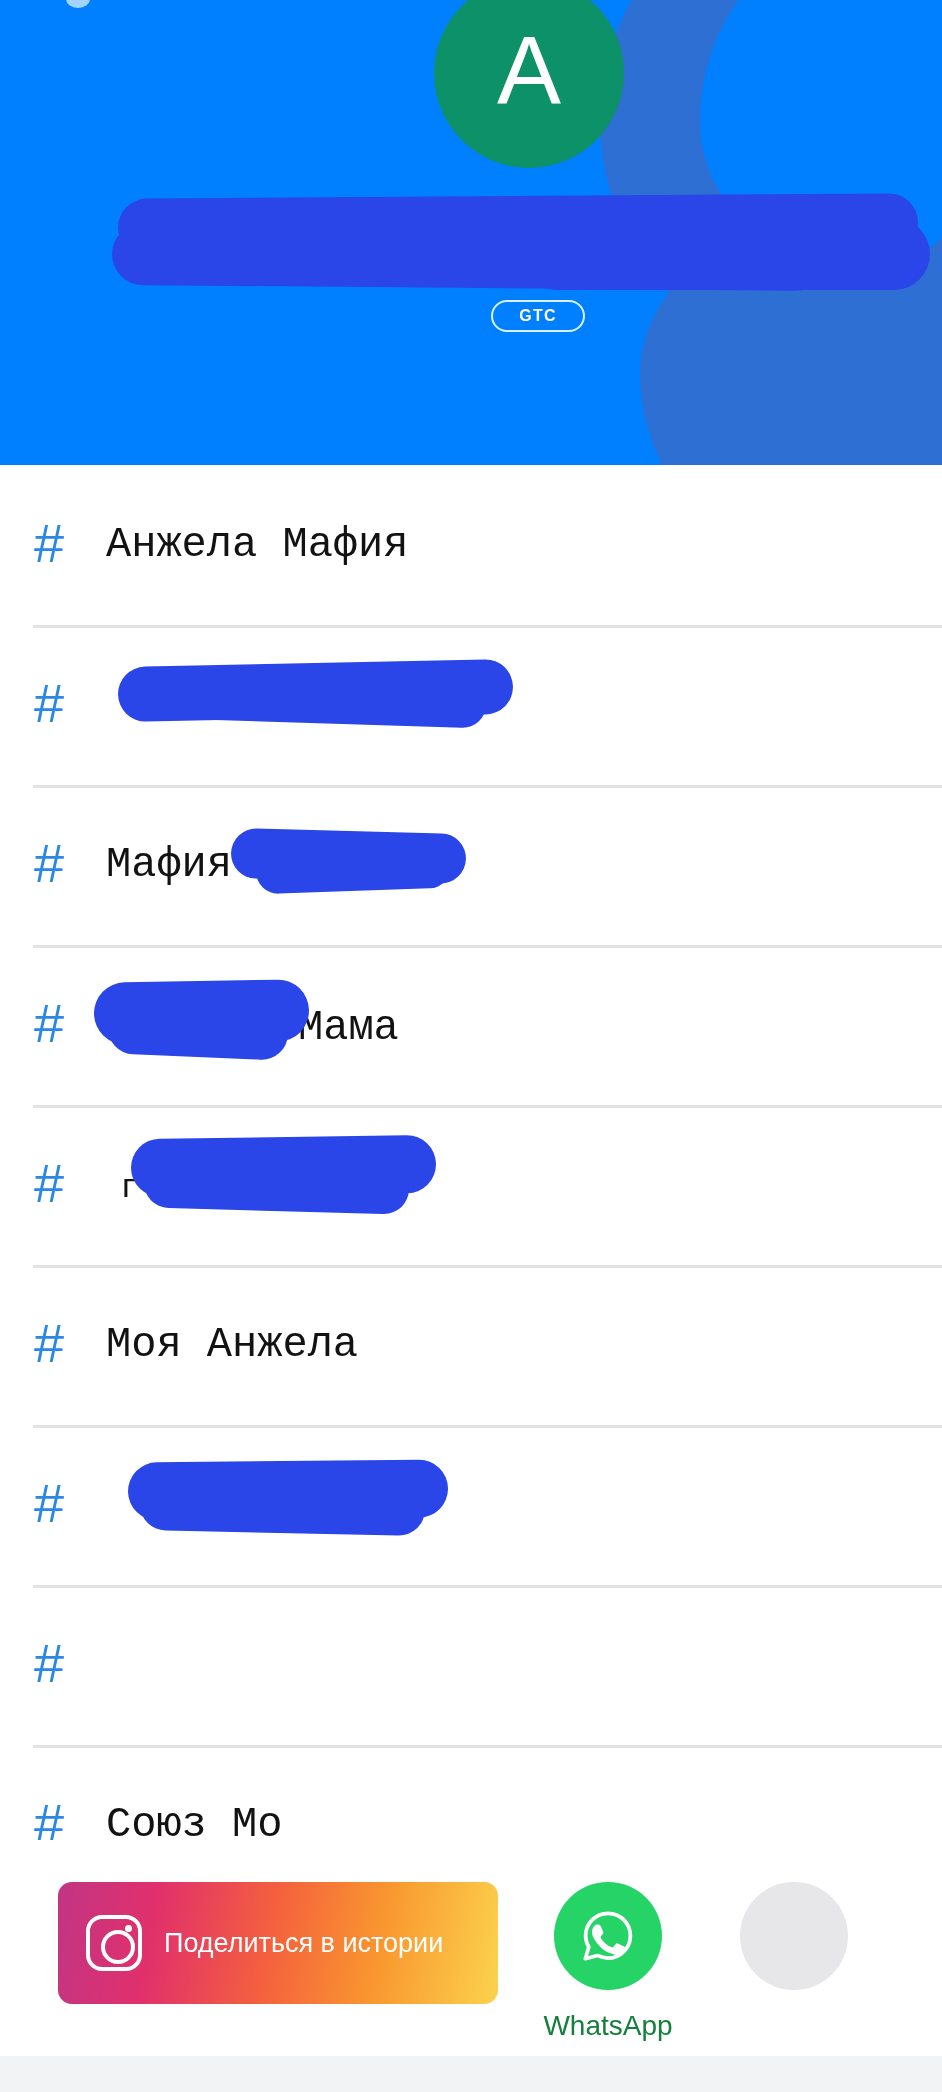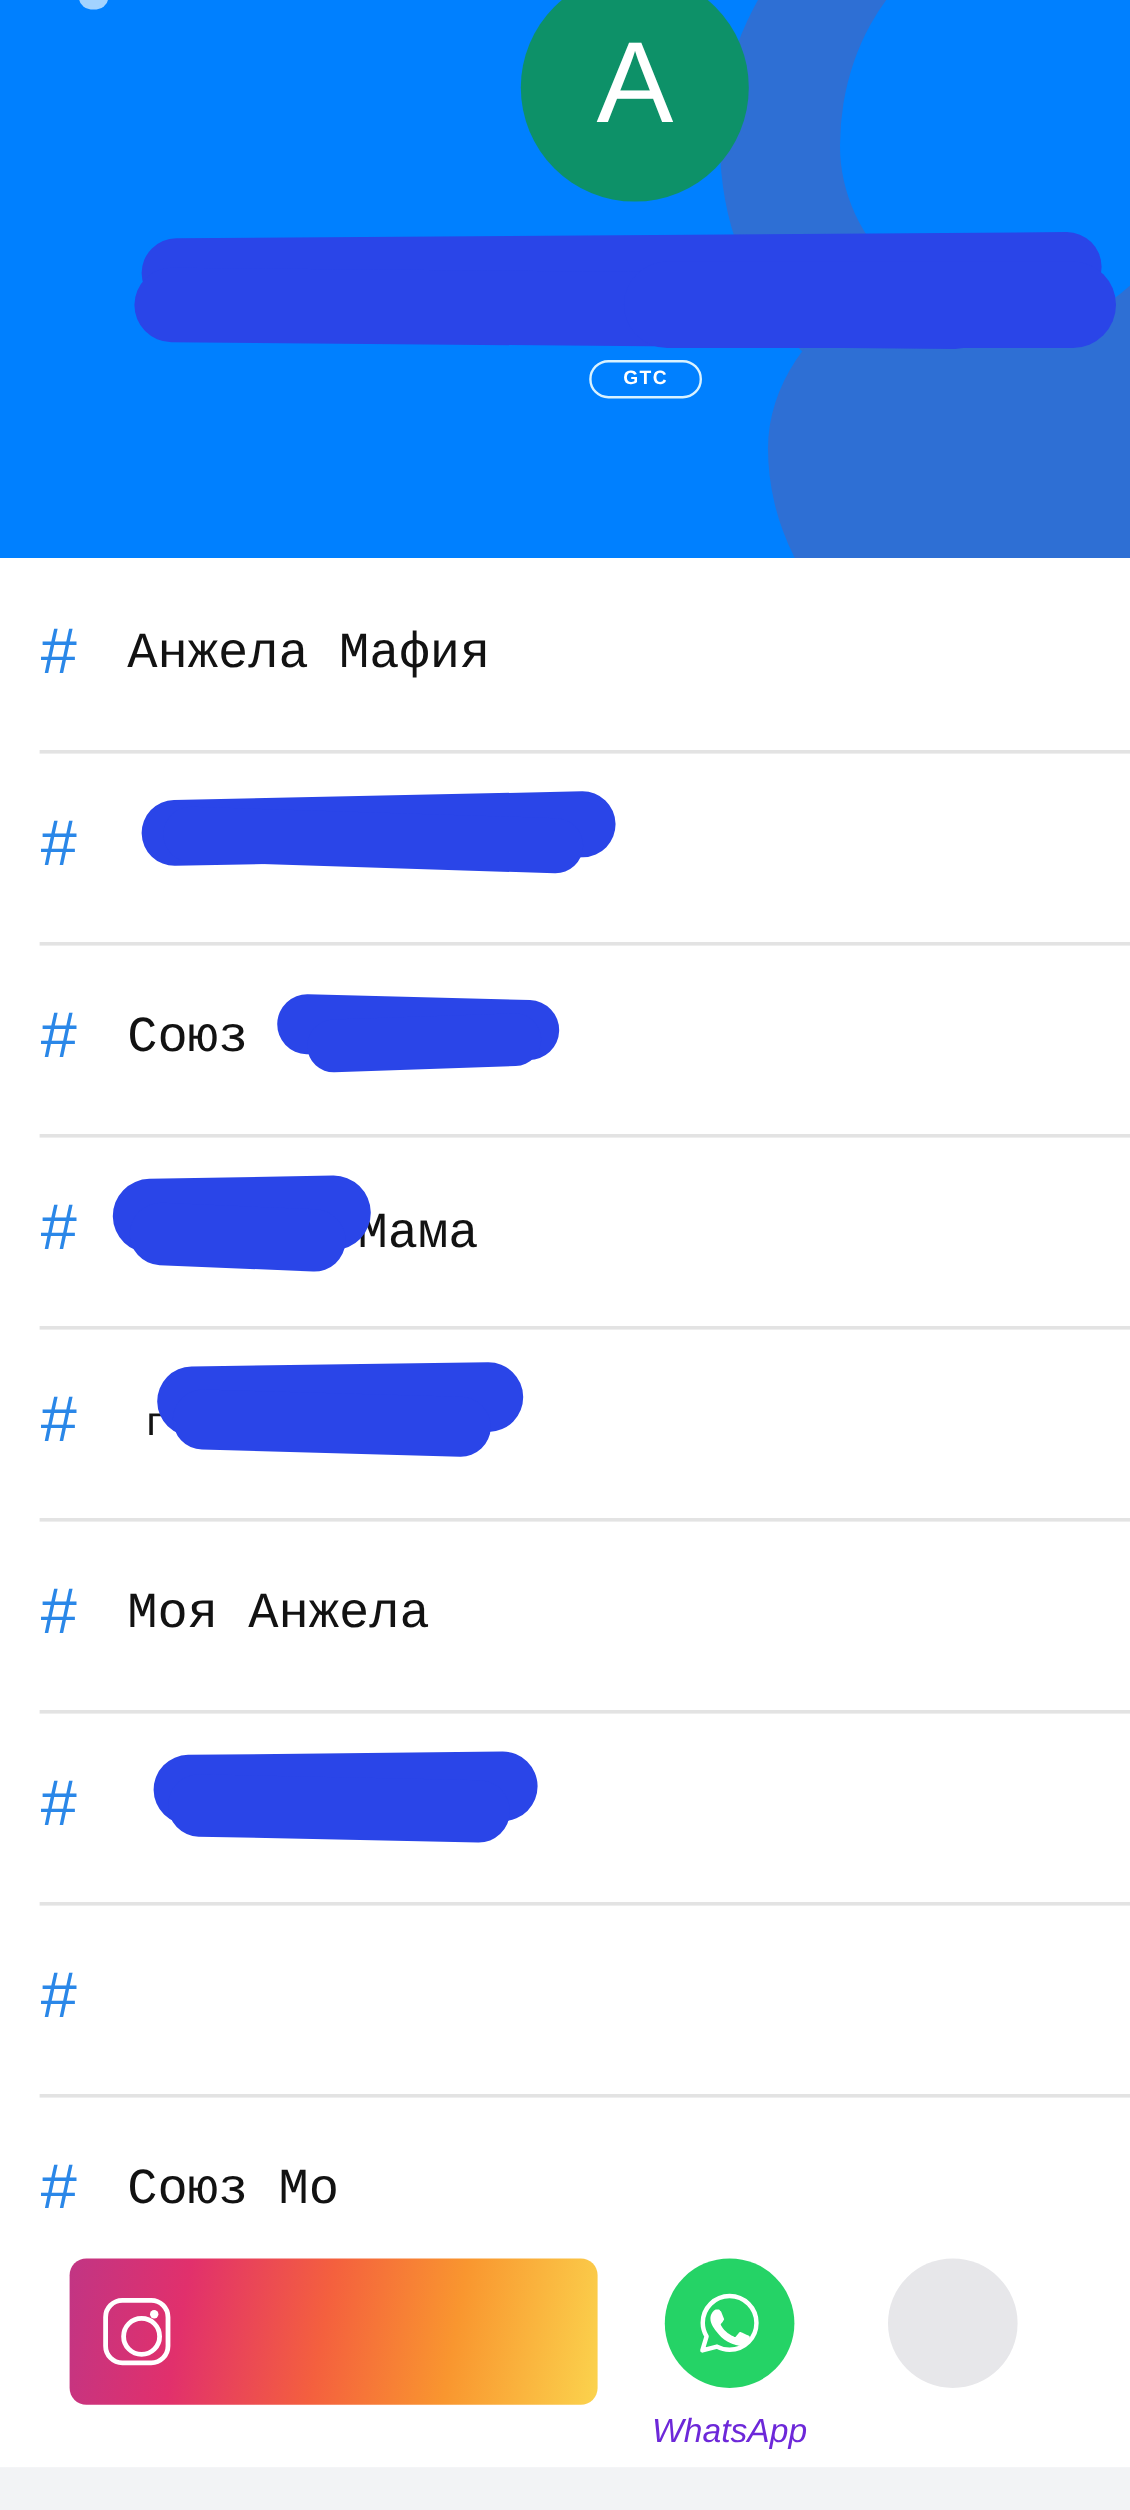--- a/index.html
+++ b/index.html
@@ -274,23 +274,22 @@
     align-items: center;
     justify-content: center;
     position: relative;
   }
   .app-icon.whatsapp { background: #25d366; }
   .app-icon.tiktok   { background: #000000; }
   .app-icon.more     { background: #e7e7ea; }
   .app-label {
     margin-top: 20px;
     font-size: 28px;
-    color: #6d28d9;
+    color: #15803d;
     white-space: nowrap;
-    font-style: italic;
   }
 </style>
 </head>
 <body>
 
 <div class="screen">
 
   <div class="header">
     <div class="header-blob-a"></div>
     <div class="header-blob-b"></div>
@@ -324,21 +323,21 @@
       <div class="row-body">
         <span class="frag" style="left:6px;top:56px;"></span>
         <div class="scribble r2-s1"></div>
         <div class="scribble r2-s2"></div>
       </div>
     </div>
 
     <div class="list-row">
       <div class="hash">#</div>
       <div class="row-body">
-        <span class="row-label">Союз</span>
+        <span class="row-label">Мафия</span>
         <div class="scribble r3-s1"></div>
         <div class="scribble r3-s2"></div>
       </div>
     </div>
 
     <div class="list-row">
       <div class="hash">#</div>
       <div class="row-body">
         <span class="frag" style="left:192px;top:52px;margin-top:10px;">Мама</span>
         <div class="scribble r4-s1"></div>
@@ -381,20 +380,21 @@
         <span class="row-label">Союз Мо</span>
       </div>
     </div>
 
   </div>
 
   <div class="share-bar">
 
     <div class="ig-story-btn">
       <span class="ig-glyph"></span>
+      <span class="ig-label">Поделиться в истории</span>
     </div>
 
     <div class="share-app">
       <div class="app-icon whatsapp">
         <svg width="66" height="66" viewBox="0 0 64 64" aria-hidden="true">
           <path d="M32 10c-12 0-21.7 9.7-21.7 21.7 0 3.9 1.1 7.7 3.1 11L10 54l11.8-3.1c3.1 1.7 6.6 2.6 10.2 2.6 12 0 21.7-9.7 21.7-21.7S44 10 32 10z" fill="none" stroke="#ffffff" stroke-width="3.6" stroke-linejoin="round"></path>
           <path d="M24.6 22.4c-.6-1.4-1.2-1.4-1.8-1.5h-1.5c-.5 0-1.4.2-2.1 1-.7.8-2.7 2.7-2.7 6.5s2.8 7.6 3.2 8.1c.4.5 5.4 8.6 13.3 11.7 6.6 2.6 7.9 2.1 9.4 1.9 1.4-.1 4.6-1.9 5.3-3.7.7-1.8.7-3.4.5-3.7-.2-.3-.7-.5-1.5-.9-.8-.4-4.6-2.3-5.4-2.5-.7-.3-1.2-.4-1.8.4-.5.8-2 2.5-2.4 3-.5.5-.9.6-1.6.2-.8-.4-3.3-1.2-6.2-3.9-2.3-2-3.9-4.6-4.3-5.4-.4-.8 0-1.2.4-1.6.4-.4.8-.9 1.2-1.4.4-.5.5-.8.8-1.3.3-.5.1-1-.1-1.4-.2-.4-1.7-4.3-2.4-5.8z" fill="#ffffff"></path>
         </svg>
       </div>
       <div class="app-label">WhatsApp</div>

